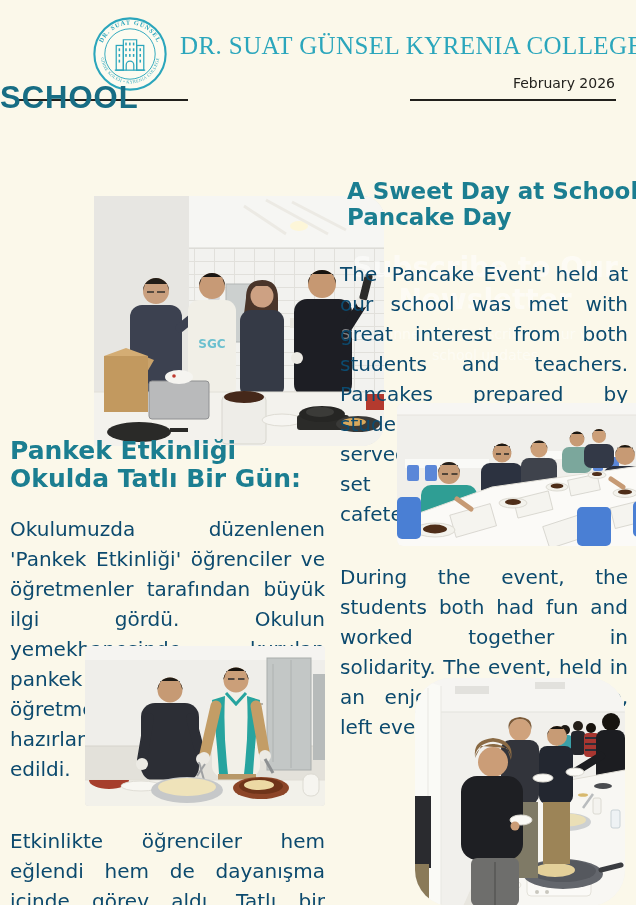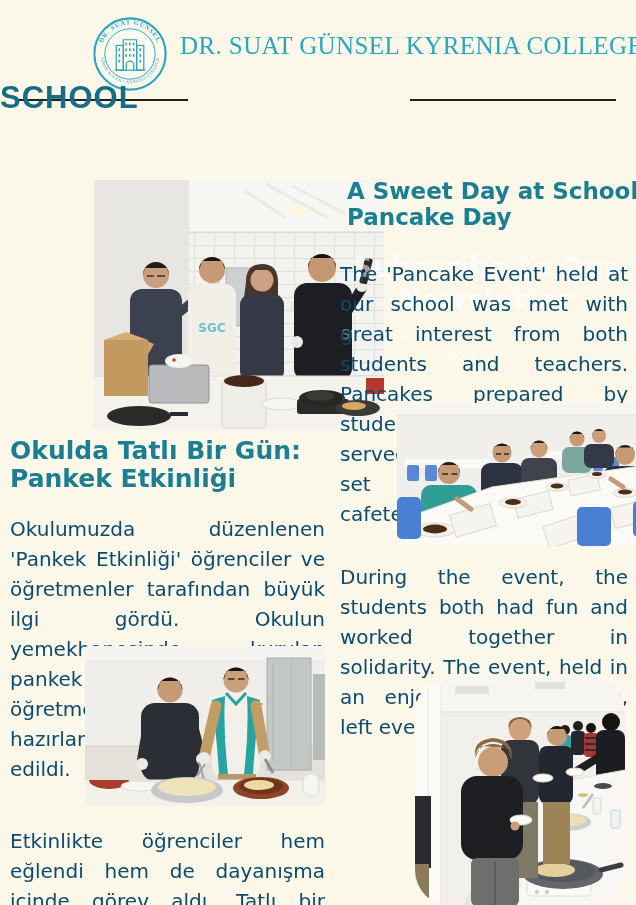--- a/index.html
+++ b/index.html
@@ -15,21 +15,21 @@
   .rule{position:absolute;top:99px;height:2px;background:#21201c;}
   .rule-left{left:18px;width:170px;}
   .rule-right{left:410px;width:206px;}
   .masthead{position:absolute;left:0;top:82px;width:542px;text-align:left;
         font-family:"Liberation Sans",sans-serif;font-weight:bold;color:#176d84;line-height:1;}
   .masthead .t1{font-size:31px;letter-spacing:1px;}
   .masthead .t2{font-size:49px;letter-spacing:.5px;margin-top:2px;}
   
   .photo{position:absolute;overflow:hidden;}
   .photo svg{display:block;width:100%;height:100%;}
-  .photo1{left:25px;top:164px;width:290px;height:250px;border-radius:22px;padding-left:29px;}
+  .photo1{left:25px;top:180px;width:290px;height:250px;border-radius:22px;padding-left:29px;}
   .photo2{left:357px;top:387px;width:268px;height:143px;border-radius:6px;}
   .photo3{left:45px;top:630px;width:240px;height:160px;border-radius:4px;}
   .photo4{left:375px;top:662px;width:210px;height:228px;border-radius:36px;}
   
   .art-heading{position:absolute;font-weight:bold;color:#1b7e91;line-height:1.12;}
   .art-heading div{white-space:nowrap;}
   .h-tr{left:10px;top:437px;font-size:25px;}
   .h-en{left:347px;top:179px;font-size:23px;}
   .para{position:absolute;font-size:20px;line-height:1.5;text-align:justify;color:#0c4a6e;}
   .p-tr1{left:10px;top:494px;width:315px;}
@@ -82,20 +82,21 @@
           <rect x="28" y="40" width="1.6" height="3"></rect>
           <rect x="28" y="46" width="1.6" height="3"></rect>
         <rect x="50" y="34" width="1.6" height="3"></rect>
           <rect x="50" y="40" width="1.6" height="3"></rect>
           <rect x="50" y="46" width="1.6" height="3"></rect>
       </g>
     </svg>
   </div>
 
   <div class="college-name">DR. SUAT GÜNSEL KYRENIA COLLEGE</div>
+  <div class="issue-date">February 2026</div>
   <div class="rule rule-left"></div>
   <div class="rule rule-right"></div>
 
   <div class="masthead">
     <div class="t1">SCHOOL</div>
   </div>
 
   <figure class="photo photo1">
     <svg viewBox="0 0 290 250" preserveAspectRatio="none">
       <defs>
@@ -167,22 +168,22 @@
   </div>
 
   <div class="watermark">
     <div class="w1">Subscribe to Our Newsletter</div>
     <div class="w2">Stay connected! Subscribe to our weekly school updates</div>
   </div>
 
   <p class="para p-en1">The 'Pancake Event' held at our school was met with great interest from both students and teachers. Pancakes prepared by students and teachers were served at pancake stands set up in the school cafeteria.</p>
 
   <div class="art-heading h-tr">
+    <div>Pankek Etkinliği</div>
     <div>Okulda Tatlı Bir Gün:</div>
-    <div>Pankek Etkinliği</div>
   </div>
   <p class="para p-tr1">Okulumuzda düzenlenen 'Pankek Etkinliği' öğrenciler ve öğretmenler tarafından büyük ilgi gördü. Okulun yemekhanesinde kurulan pankek stantlarında öğrenci ve öğretmenler tarafından hazırlanan pankekler ikram edildi.</p>
 
   <figure class="photo photo2">
     <svg viewBox="0 0 268 143" preserveAspectRatio="none">
       <rect width="268" height="143" fill="#f0efeb"></rect>
       <rect width="268" height="12" fill="#f7f6f3"></rect>
       <path d="M0 12H268" stroke="#e6e4de"></path>
       <rect x="8" y="56" width="84" height="9" fill="#fafaf7"></rect>
       <rect x="148" y="48" width="72" height="8" fill="#fafaf7"></rect>

